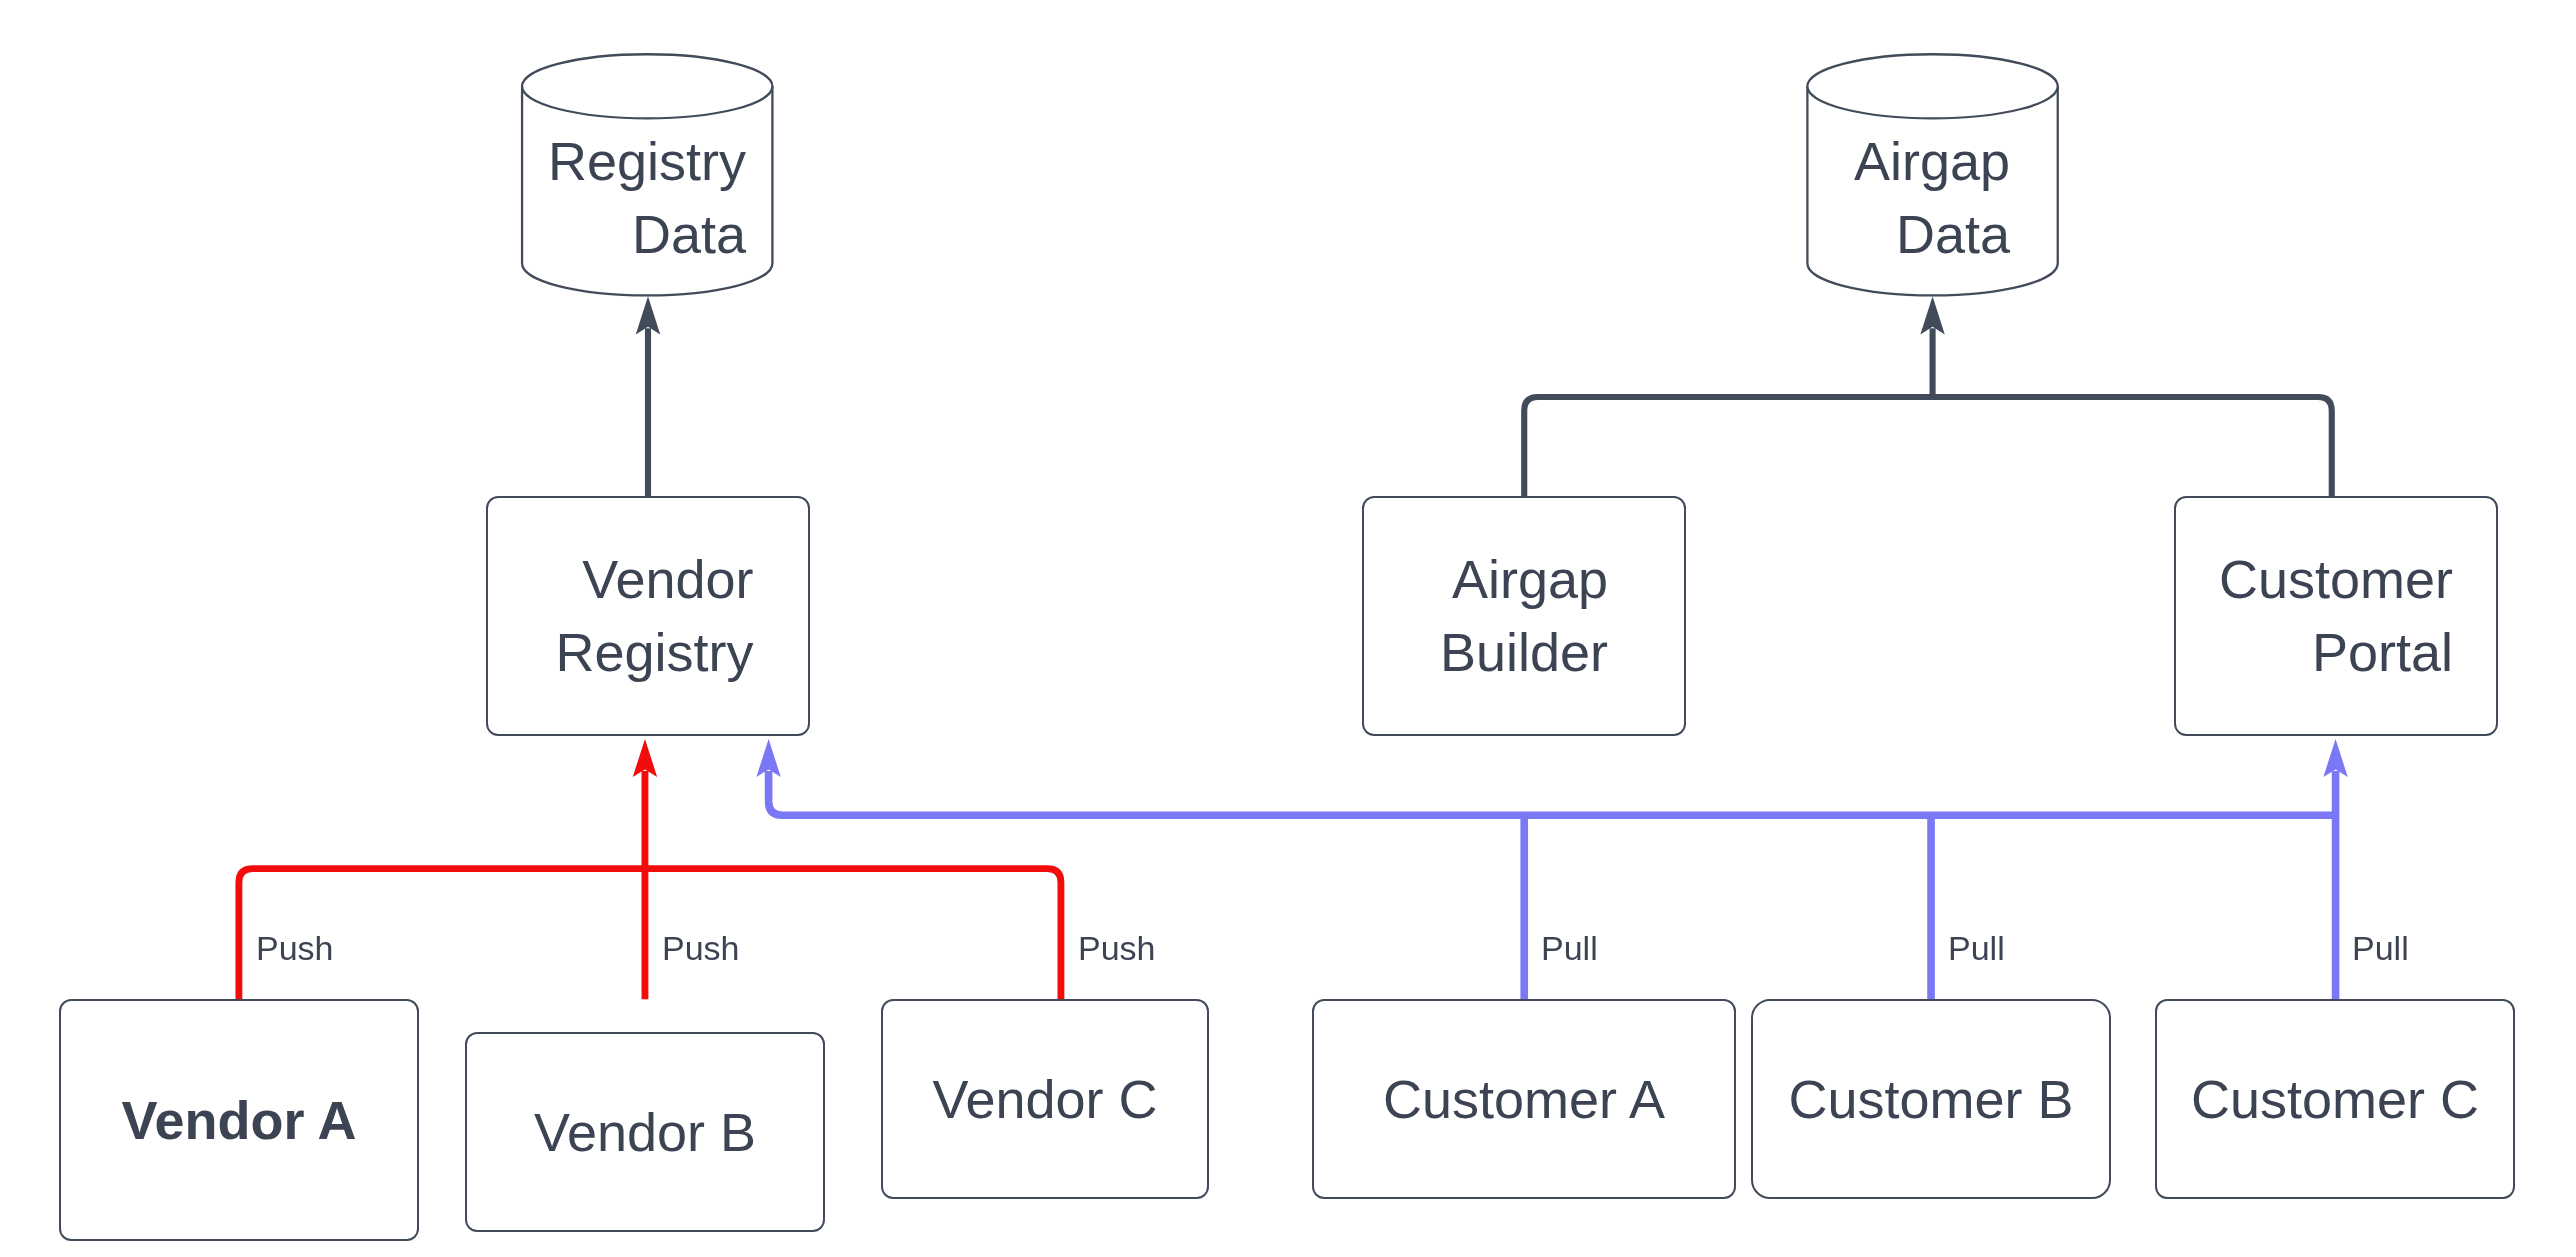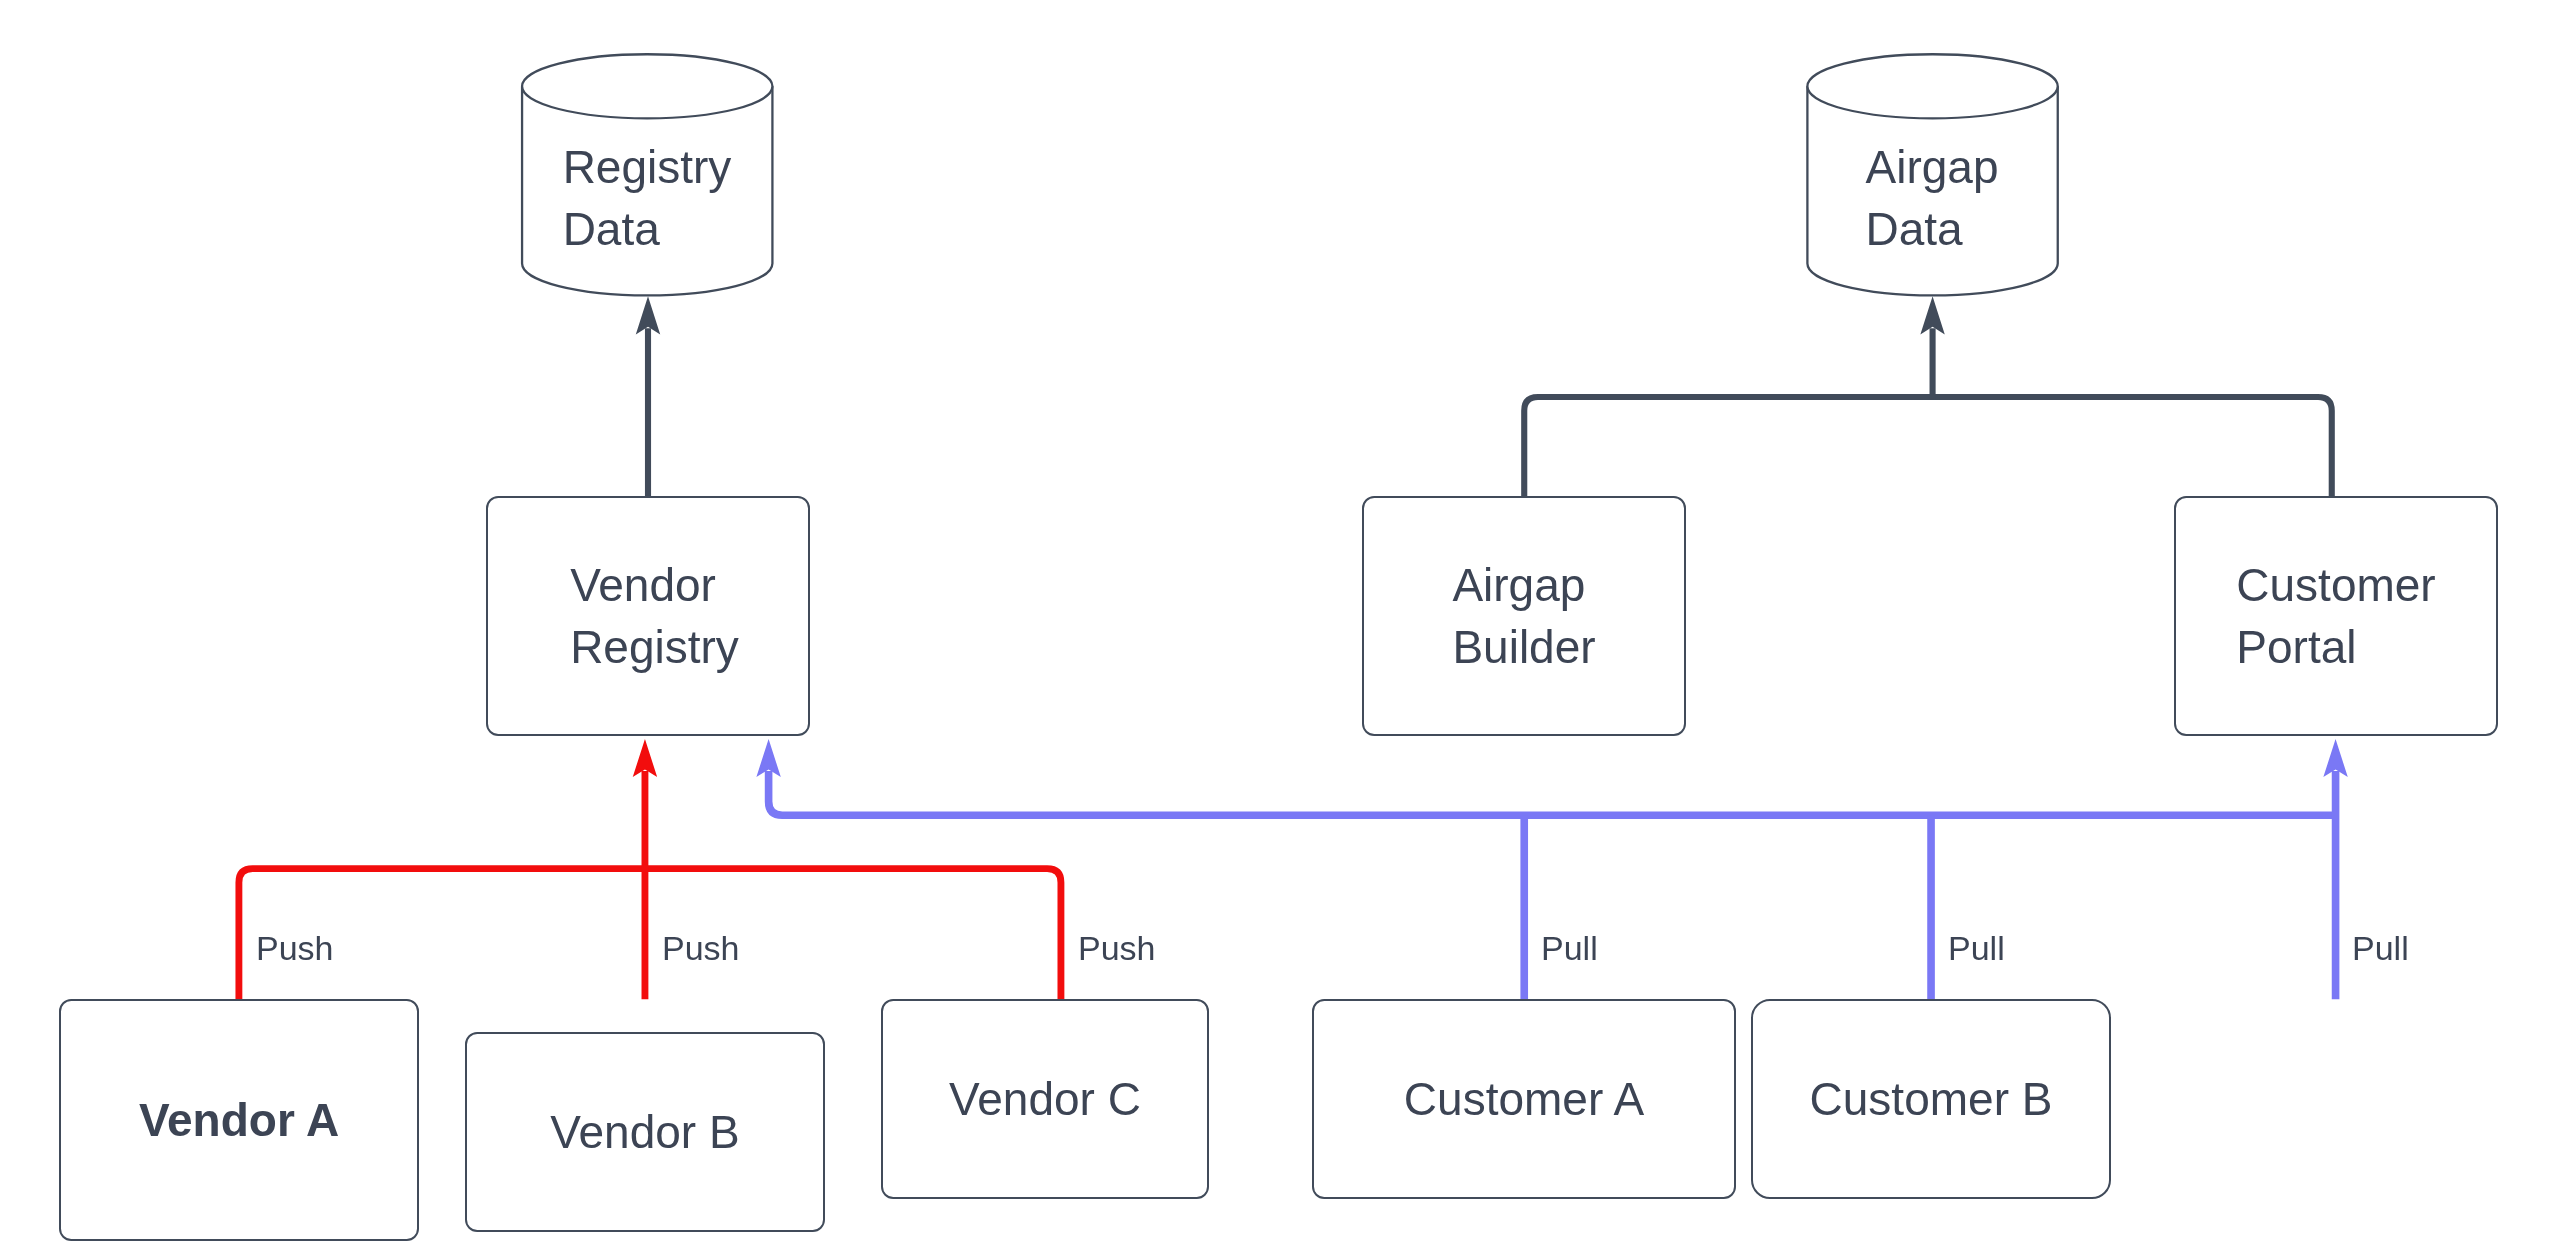--- a/index.html
+++ b/index.html
@@ -20,22 +20,22 @@
   .wire-red{stroke:var(--push);stroke-width:9;fill:none;}
   .wire-blue{stroke:var(--pull);stroke-width:10;fill:none;}
   .head-dark{fill:var(--line);stroke:none;}
   .head-red{fill:var(--push);stroke:none;}
   .head-blue{fill:var(--pull);stroke:none;}
 
   .node{position:absolute;box-sizing:border-box;z-index:1;
         border:2.3px solid var(--line);border-radius:12.2px;background:var(--fill);
         display:flex;align-items:center;justify-content:center;}
   .node-label,.cyl-label-text{
-        font-size:46px;line-height:1.35;color:var(--text);
-        white-space:pre-line;text-align:left;}
+        font-size:54px;line-height:1.35;color:var(--text);
+        white-space:pre-line;text-align:right;}
   .cyl-label{position:absolute;z-index:1;display:flex;align-items:center;justify-content:center;}
 
   
   .vendor-registry{left:486px;top:496px;width:324px;height:240px;padding-left:13px;}
   .airgap-builder{left:1362px;top:496px;width:324px;height:240px;}
   .customer-portal{left:2174px;top:496px;width:324px;height:240px;}
 
   
   .vendor-a{left:59px;top:999px;width:360px;height:242px;font-weight:bold;}
   .vendor-b{left:465px;top:1032px;width:360px;height:200px;}
@@ -119,20 +119,23 @@
   </div>
   <div class="node vendor-c">
     <span class="node-label">Vendor C</span>
   </div>
   <div class="node customer-a">
     <span class="node-label">Customer A</span>
   </div>
   <div class="node customer-b">
     <span class="node-label">Customer B</span>
   </div>
+  <div class="node customer-c">
+    <span class="node-label">Customer C</span>
+  </div>
 
   <div class="edge-label push-a">Push</div>
   <div class="edge-label push-b">Push</div>
   <div class="edge-label push-c">Push</div>
   <div class="edge-label pull-a">Pull</div>
   <div class="edge-label pull-b">Pull</div>
   <div class="edge-label pull-c">Pull</div>
 </div>
 
 

